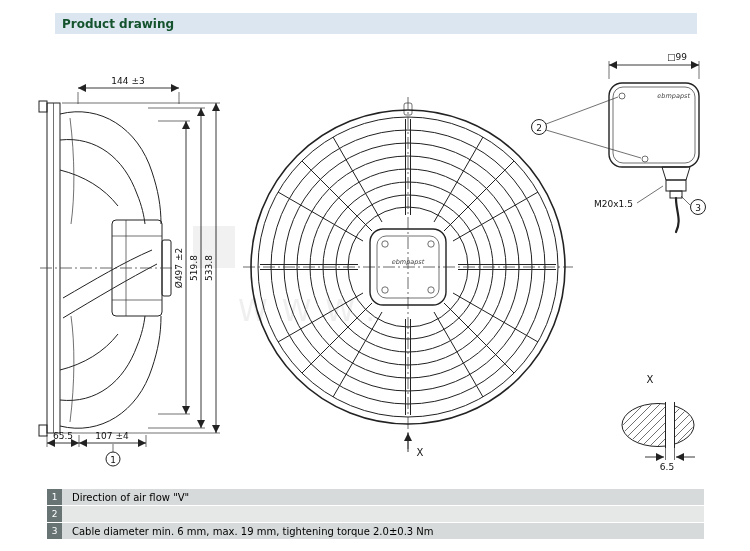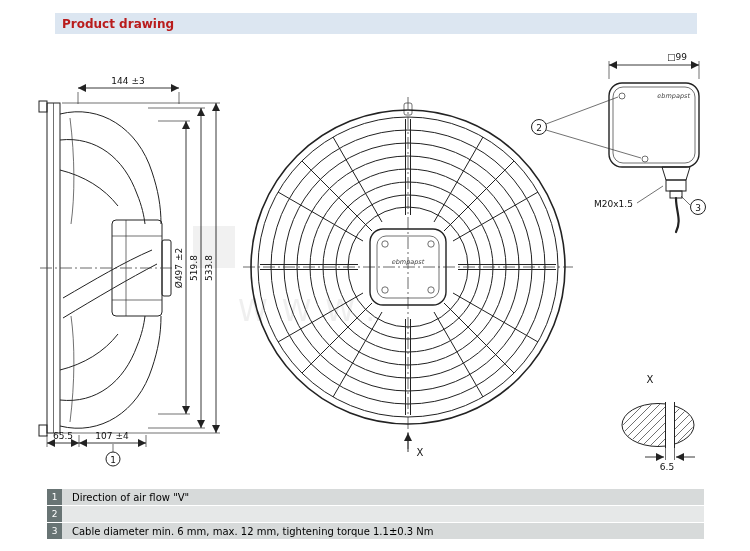--- a/index.html
+++ b/index.html
@@ -1,21 +1,21 @@
 <!DOCTYPE html>
 <html><head>
 <meta charset="utf-8">
 <style>
   html,body{margin:0;padding:0;background:#fff;}
   .stage{position:relative;width:750px;height:551px;background:#fff;overflow:hidden;
          font-family:"DejaVu Sans","Liberation Sans",sans-serif;}
   .stage > svg{position:absolute;left:0;top:0;z-index:1;}
   .header{position:absolute;left:55px;top:13px;width:642px;height:21px;background:#dce6f1;
           display:flex;align-items:center;box-sizing:border-box;padding-left:7px;
-          font-size:12px;font-weight:bold;color:#b91c1c;z-index:2;}
+          font-size:12px;font-weight:bold;color:#14532d;z-index:2;}
   .ntable{position:absolute;left:47px;top:489px;width:657px;z-index:2;
           display:flex;flex-direction:column;gap:1px;}
   .trow{display:flex;align-items:stretch;height:16px;}
   .trow.a{background:#d7dada;}
   .trow.b{background:#e6e8e8;}
   .tnum{flex:0 0 15px;width:15px;background:#687474;color:#fff;font-size:9px;
         display:flex;align-items:center;justify-content:center;}
   .ttext{font-size:10px;color:#000;display:flex;align-items:center;padding-left:10px;white-space:nowrap;}
   
   .ln{stroke:#222;stroke-width:1;fill:none;}
@@ -255,17 +255,17 @@
   <div class="ntable">
     <div class="trow a">
       <div class="tnum">1</div>
       <div class="ttext">Direction of air flow "V"</div>
     </div>
     <div class="trow b">
       <div class="tnum">2</div>
     </div>
     <div class="trow a">
       <div class="tnum">3</div>
-      <div class="ttext">Cable diameter min. 6 mm, max. 12 mm, tightening torque 1.1±0.3 Nm</div>
+      <div class="ttext">Cable diameter min. 6 mm, max. 19 mm, tightening torque 2.0±0.3 Nm</div>
     </div>
   </div>
 
 </div>
 
 </body></html>

